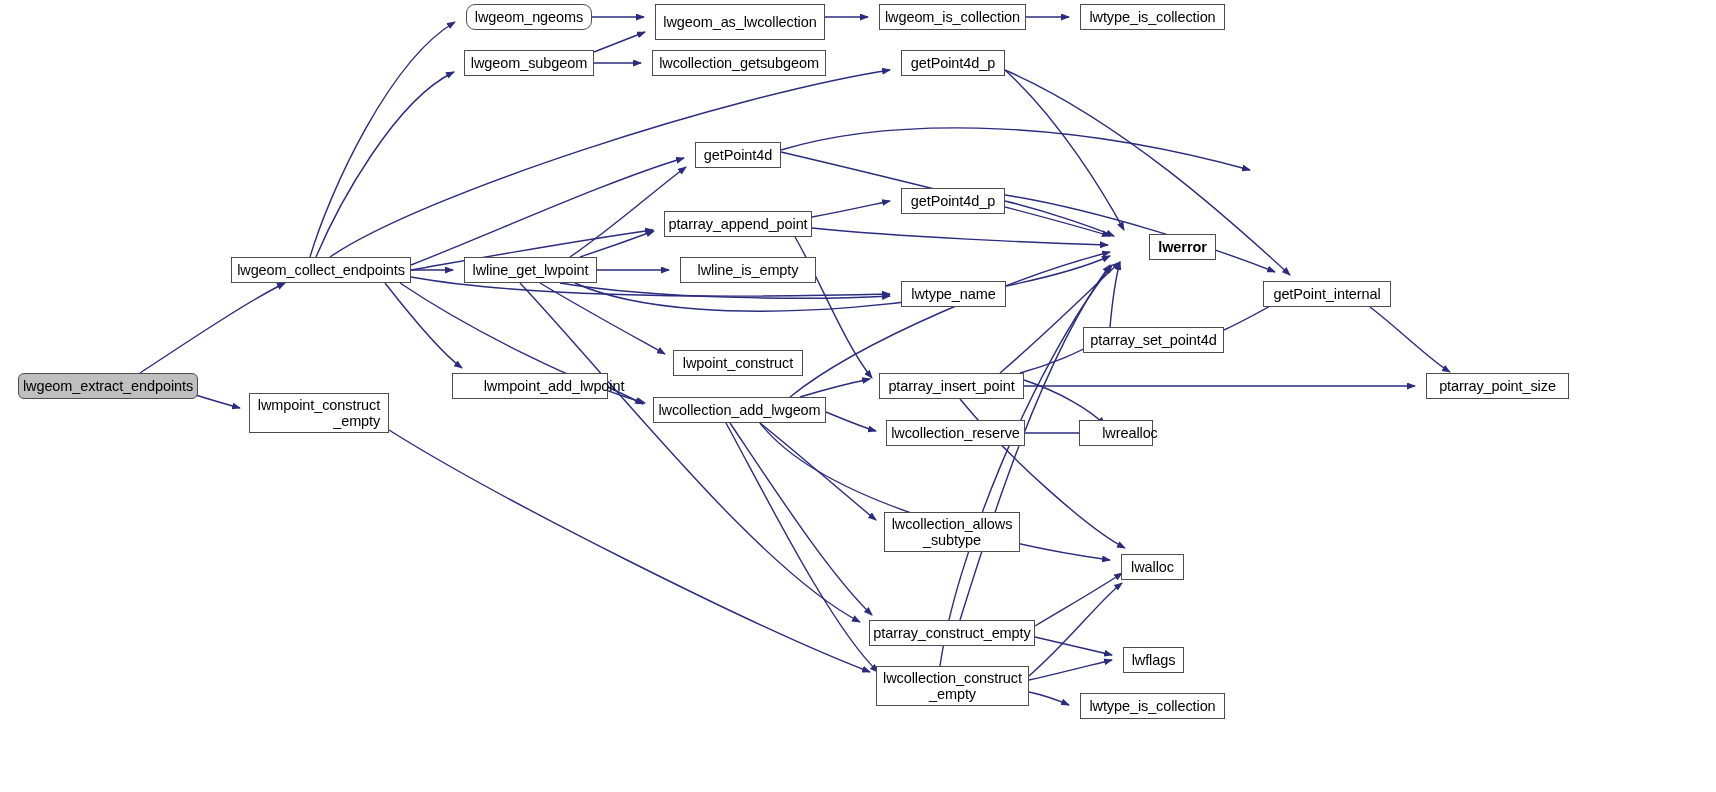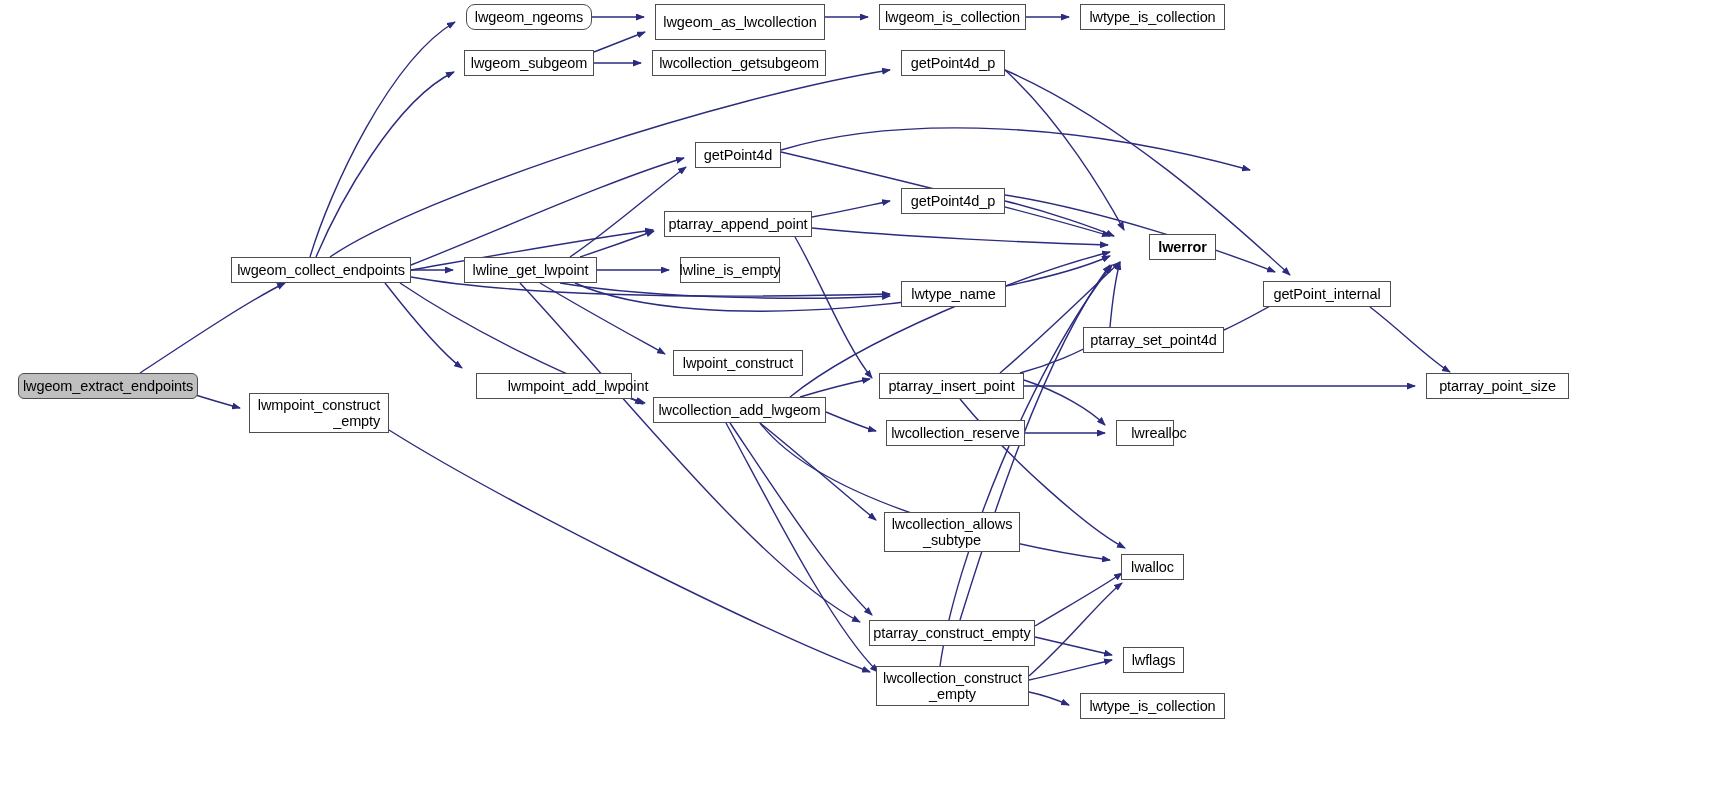--- a/index.html
+++ b/index.html
@@ -120,34 +120,34 @@
       <div class="node" style="left: 1080px; top: 4px; width: 145px; height: 26px;">lwtype_is_collection</div>
       <div class="node" style="left: 464px; top: 50px; width: 130px; height: 26px;">lwgeom_subgeom</div>
       <div class="node" style="left: 652px; top: 50px; width: 174px; height: 26px;">lwcollection_getsubgeom</div>
       <div class="node" style="left: 901px; top: 50px; width: 104px; height: 26px;">getPoint4d_p</div>
       <div class="node" style="left: 695px; top: 142px; width: 86px; height: 26px;">getPoint4d</div>
       <div class="node" style="left: 901px; top: 188px; width: 104px; height: 26px;">getPoint4d_p</div>
       <div class="node" style="left: 664px; top: 211px; width: 148px; height: 26px;">ptarray_append_point</div>
       <div class="node" style="left: 1149px; top: 234px; width: 67px; height: 26px; font-weight: bold;">lwerror</div>
       <div class="node" style="left: 231px; top: 257px; width: 180px; height: 26px;">lwgeom_collect_endpoints</div>
       <div class="node" style="left: 464px; top: 257px; width: 133px; height: 26px;">lwline_get_lwpoint</div>
-      <div class="node" style="left: 680px; top: 257px; width: 100px; height: 26px;">lwline_is_empty</div>
+      <div class="node" style="left: 680px; top: 257px; width: 136px; height: 26px;">lwline_is_empty</div>
       <div class="node" style="left: 901px; top: 281px; width: 105px; height: 26px;">lwtype_name</div>
       <div class="node" style="left: 1263px; top: 281px; width: 128px; height: 26px;">getPoint_internal</div>
       <div class="node" style="left: 1083px; top: 327px; width: 141px; height: 26px;">ptarray_set_point4d</div>
       <div class="node" style="left: 673px; top: 350px; width: 130px; height: 26px;">lwpoint_construct</div>
       <div class="node highlight" style="left: 18px; top: 373px; width: 180px; height: 26px; border-radius: 6px;">lwgeom_extract_endpoints</div>
-      <div class="node" style="left: 476px; top: 373px; width: 156px; height: 26px; padding-left: 48px;">lwmpoint_add_lwpoint</div>
+      <div class="node" style="left: 452px; top: 373px; width: 156px; height: 26px; padding-left: 48px;">lwmpoint_add_lwpoint</div>
       <div class="node" style="left: 1426px; top: 373px; width: 143px; height: 26px;">ptarray_point_size</div>
       <div class="node" style="left: 879px; top: 373px; width: 145px; height: 26px;">ptarray_insert_point</div>
       <div class="node" style="left: 249px; top: 393px; width: 140px; height: 40px; text-align: right;">lwmpoint_construct
 _empty</div>
       <div class="node" style="left: 653px; top: 397px; width: 173px; height: 26px;">lwcollection_add_lwgeom</div>
       <div class="node" style="left: 886px; top: 420px; width: 139px; height: 26px;">lwcollection_reserve</div>
-      <div class="node" style="left: 1116px; top: 420px; width: 58px; height: 26px; padding-left: 28px;">lwrealloc</div>
+      <div class="node" style="left: 1079px; top: 420px; width: 74px; height: 26px; padding-left: 28px;">lwrealloc</div>
       <div class="node" style="left: 884px; top: 512px; width: 136px; height: 40px;">lwcollection_allows
 _subtype</div>
       <div class="node" style="left: 1121px; top: 554px; width: 63px; height: 26px;">lwalloc</div>
       <div class="node" style="left: 869px; top: 620px; width: 166px; height: 26px;">ptarray_construct_empty</div>
       <div class="node" style="left: 1123px; top: 647px; width: 61px; height: 26px;">lwflags</div>
       <div class="node" style="left: 876px; top: 666px; width: 153px; height: 40px;">lwcollection_construct
 _empty</div>
       <div class="node" style="left: 1080px; top: 693px; width: 145px; height: 26px;">lwtype_is_collection</div>
     </div>
 </div>

